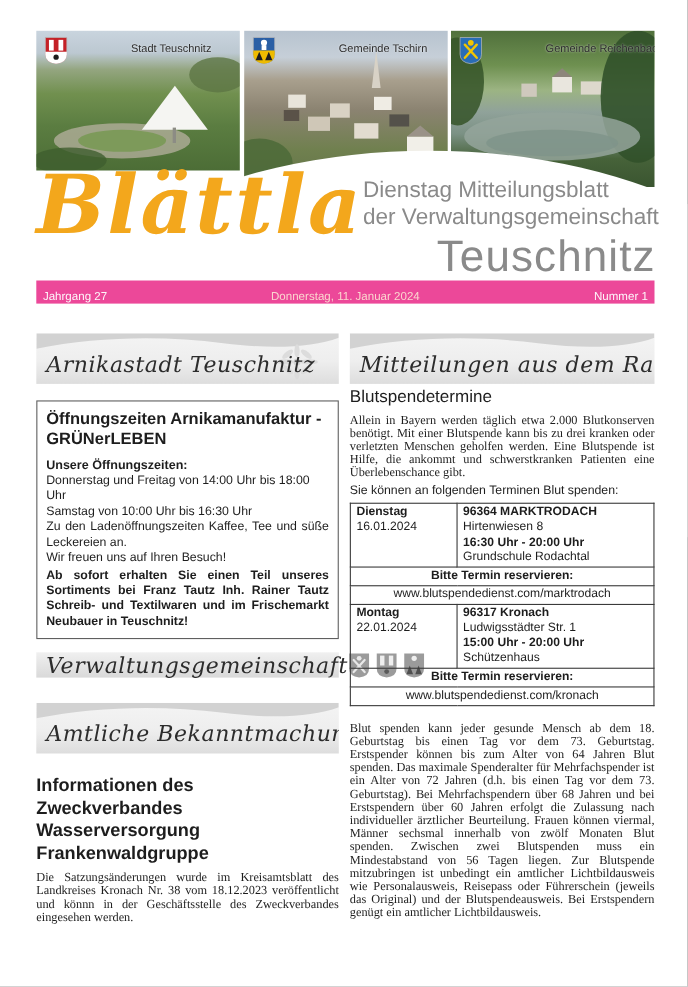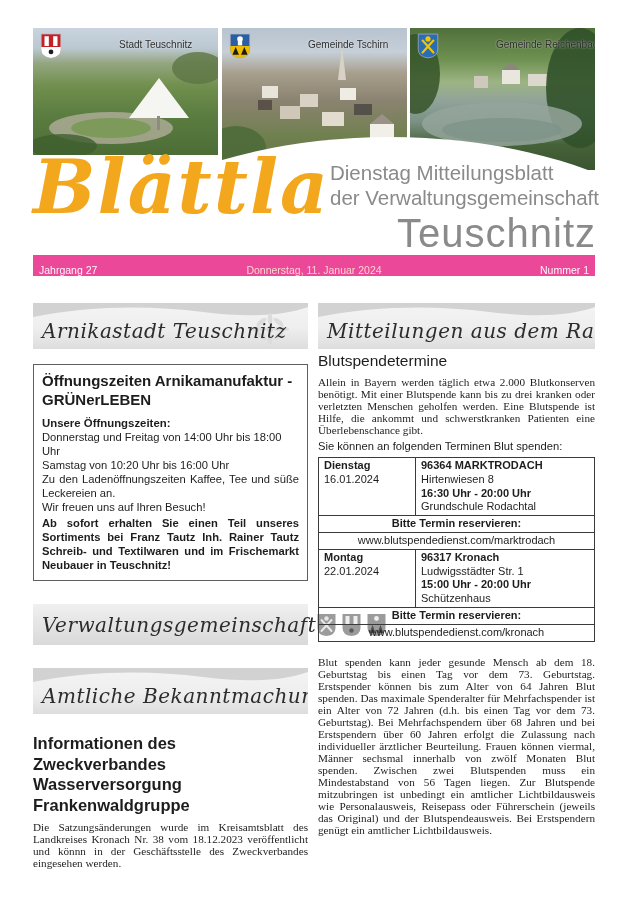--- a/index.html
+++ b/index.html
@@ -46,23 +46,23 @@
     overflow:hidden;
   }
   .sec-header .wave{position:absolute;top:0;left:0;width:100%;height:18px;}
   .sec-header .script{
     position:relative;z-index:2;font-family:"DejaVu Serif",serif;font-style:italic;
     font-size:20px;color:#2c2c2c;padding:16px 0 0 9px;letter-spacing:.5px;white-space:nowrap;
   }
   .sec-header .sun{position:absolute;right:14px;top:8px;z-index:1;}
   
   .flat-header{
-    height:41px;background:linear-gradient(180deg,#f0f0f0,#d9d9d9);
+    height:23px;background:linear-gradient(180deg,#f0f0f0,#d9d9d9);
     display:flex;align-items:center;justify-content:flex-start;padding:0 8px 0 9px;
-    box-sizing:border-box;margin-top:23px;
+    box-sizing:border-box;margin-top:12px;
   }
   .flat-header .script{font-family:"DejaVu Serif",serif;font-style:italic;font-size:20px;color:#2c2c2c;letter-spacing:.5px;}
   .mini-arms{display:flex;gap:4px;}
   
   .info-box{border:1px solid #5f5f5f;margin-top:15px;padding:6px 8px 8px 8px;}
   .info-box .box-title{font-size:15px;font-weight:bold;line-height:19px;}
   .info-box .box-sub{font-size:11.4px;font-weight:bold;margin-top:7px;line-height:14px;}
   .info-box p{margin:0;font-size:11.2px;line-height:14px;text-align:justify;}
   .info-box p.nojust{text-align:left;}
   .info-box .closing{font-weight:bold;margin-top:2px;}
@@ -181,21 +181,21 @@
           <ellipse cx="32.5" cy="25" rx="6" ry="2.4" transform="rotate(-38 32.5 25)"></ellipse>
         </g>
       </svg>
       <div class="script">Arnikastadt Teuschnitz</div>
     </div>
 
     <div class="info-box">
       <div class="box-title">Öffnungszeiten Arnikamanufaktur - GRÜNerLEBEN</div>
       <div class="box-sub">Unsere Öffnungszeiten:</div>
       <p class="nojust">Donnerstag und Freitag von 14:00 Uhr bis 18:00 Uhr</p>
-      <p class="nojust">Samstag von 10:20 Uhr bis 16:00 Uhr</p>
+      <p class="nojust">Samstag von 10:00 Uhr bis 16:30 Uhr</p>
       <p>Zu den Ladenöffnungszeiten Kaffee, Tee und süße Leckereien an.</p>
       <p class="nojust">Wir freuen uns auf Ihren Besuch!</p>
       <p class="closing">Ab sofort erhalten Sie einen Teil unseres Sortiments bei Franz Tautz Inh. Rainer Tautz Schreib- und Textilwaren und im Frischemarkt Neubauer in Teuschnitz!</p>
     </div>
 
     <div class="flat-header">
       <span class="script">Verwaltungsgemeinschaft</span>
       <span class="mini-arms">
         <svg width="21" height="24" viewBox="0 0 20 24">
           <path d="M1,1 H19 V15 Q19,22 10,23 Q1,22 1,15 Z" fill="#9b9b9b"></path>

